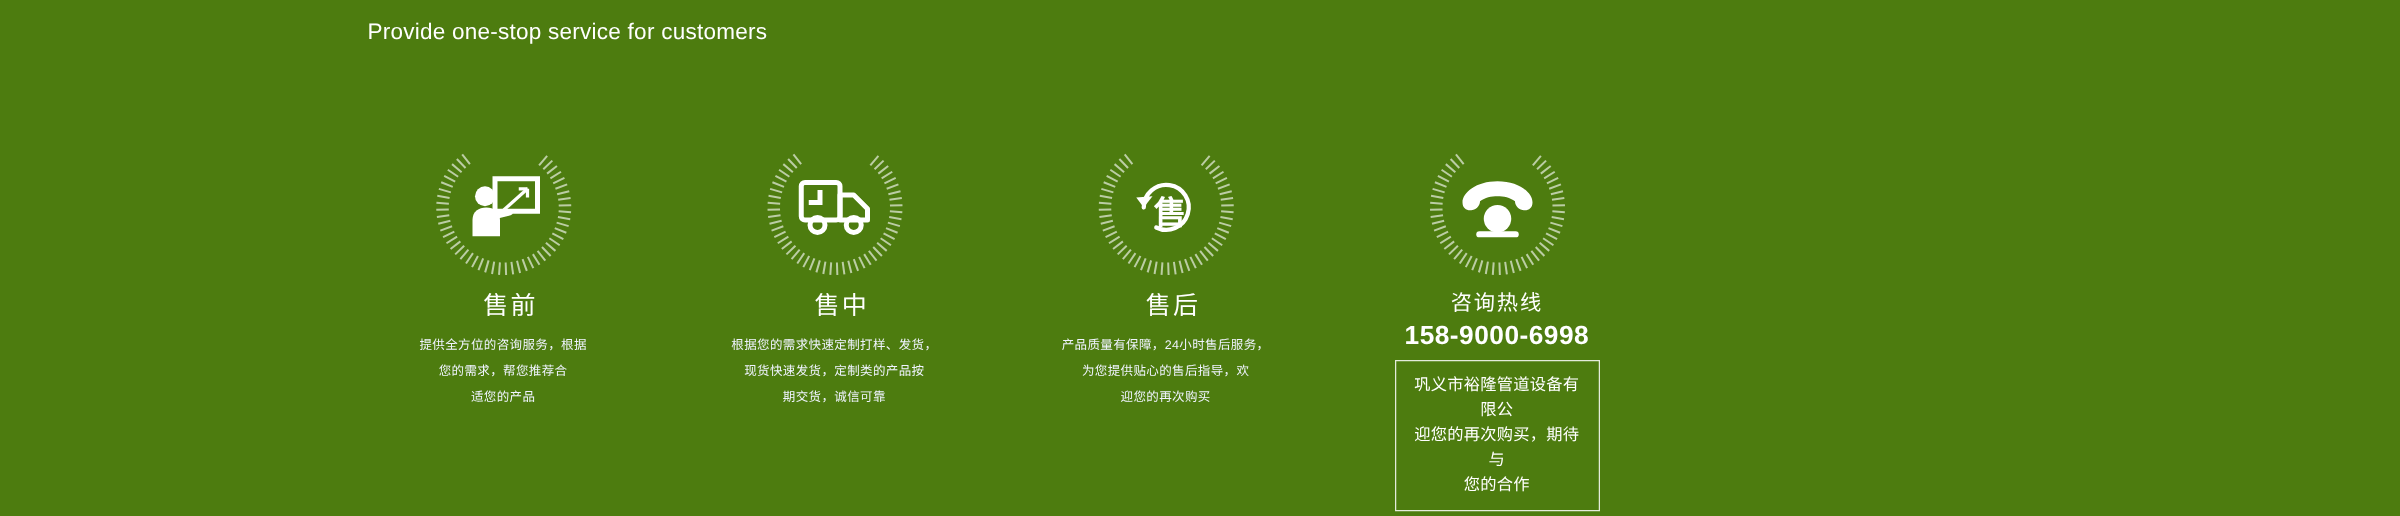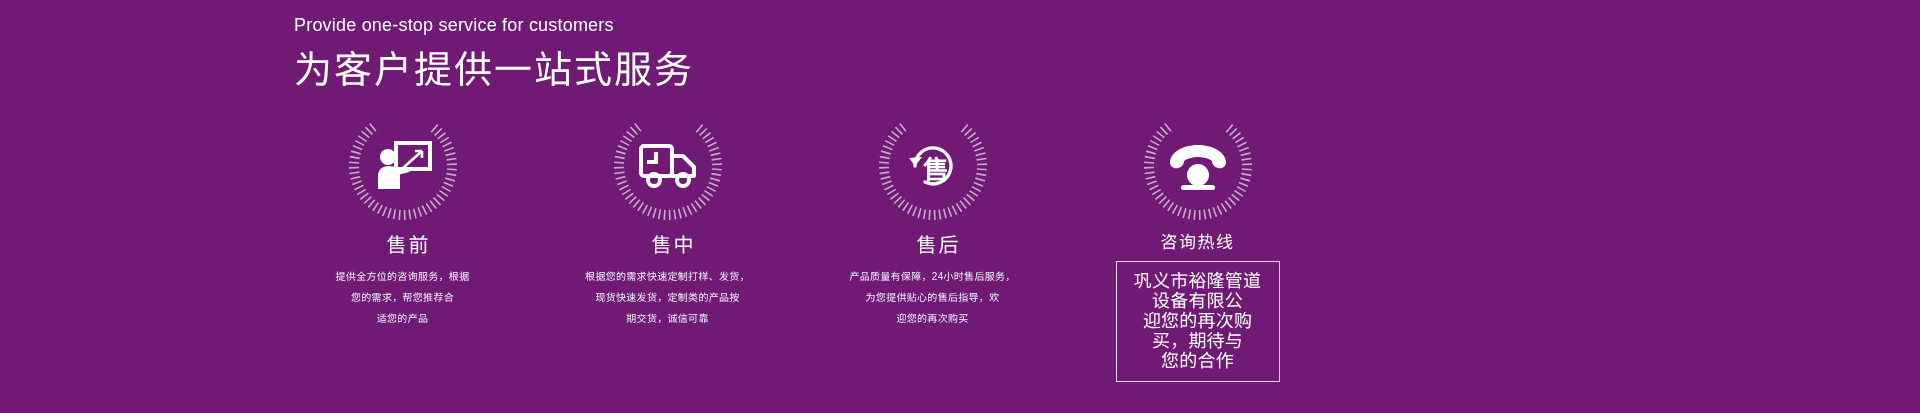--- a/index.html
+++ b/index.html
@@ -12,21 +12,21 @@
   body {
     background: #3372f5;
     font-family: "Liberation Sans", "DejaVu Sans", sans-serif;
     color: #ffffff;
     -webkit-font-smoothing: antialiased;
   }
   .banner {
     position: relative;
     width: 1920px;
     height: 413px;
-    background: #701a75;
+    background: #4d7c0f;
   }
 
   
   .heading {
     position: absolute;
     left: 294px;
     top: 14px;
     width: 900px;
   }
   .heading-en {
@@ -125,35 +125,34 @@
     font-weight: 700;
     letter-spacing: 0.4px;
     color: #ffffff;
     line-height: 1.25;
   }
   .hotline-box {
     margin-top: 6px;
     border: 1px solid rgba(255,255,255,0.85);
     padding: 9px 12px 10px 12px;
     width: 164px;
-    font-size: 18px;
+    font-size: 13px;
     line-height: 20px;
     color: #ffffff;
     letter-spacing: 0.2px;
   }
   .hotline-box span { display: block; }
 </style>
 </head>
 <body>
 
 <div class="banner">
 
   <div class="heading">
     <div class="heading-en">Provide one-stop service for customers</div>
-    <div class="heading-cn">为客户提供一站式服务</div>
   </div>
 
   <div class="columns">
 
     <div class="col">
       <div class="icon-wrap">
         <svg class="ticks" viewBox="0 0 112 112">
           <g stroke="#ffffff" stroke-width="1.6" fill="none">
             <line x1="56" y1="2" x2="56" y2="12" transform="rotate(40 56 56)"></line>
             <line x1="56" y1="2" x2="56" y2="12" transform="rotate(46 56 56)"></line>
@@ -422,20 +421,21 @@
         </svg>
         <div class="glyph">
           <svg width="62" height="48" viewBox="0 0 62 48">
             <path d="M31 3 C14 3 3 12 3 20 C3 25 7 27 11 26 C15 25 17 22 17 19 C21 16 26 15 31 15 C36 15 41 16 45 19 C45 22 47 25 51 26 C55 27 59 25 59 20 C59 12 48 3 31 3 Z" fill="#ffffff"></path>
             <circle cx="31" cy="33" r="11" fill="#ffffff"></circle>
             <rect x="14" y="43" width="34" height="5" rx="2.5" fill="#ffffff"></rect>
           </svg>
         </div>
       </div>
       <div class="hotline-label">咨询热线</div>
+      <div class="hotline-number">158-9000-6998</div>
       <div class="hotline-box">
         <span>巩义市裕隆管道设备有限公</span>
         <span>迎您的再次购买，期待与</span>
         <span>您的合作</span>
       </div>
     </div>
 
   </div>
 </div>
 

